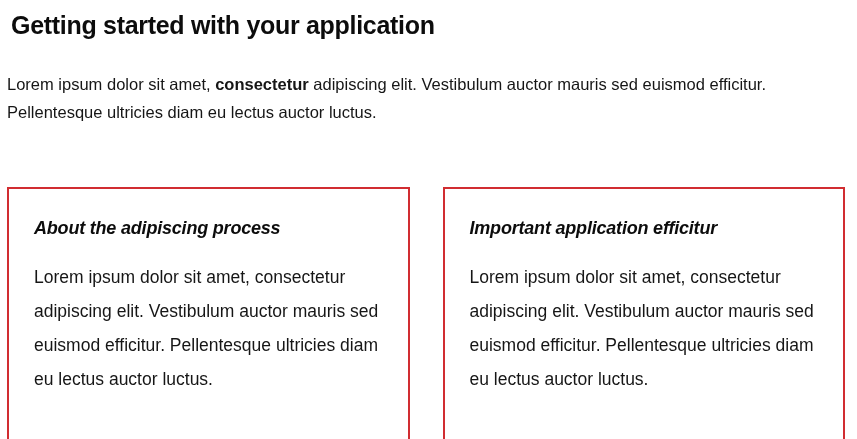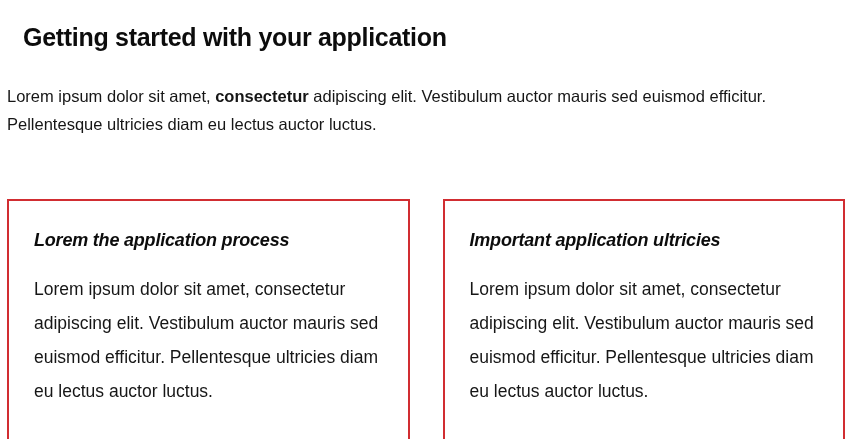--- a/index.html
+++ b/index.html
@@ -13,21 +13,21 @@
     height:439px;
     background:#ffffff;
     color:var(--text);
     font-family:"Liberation Sans","DejaVu Sans",sans-serif;
     overflow:hidden;
   }
   .page{
     padding:6px 8px 0 7px;
   }
   h1.page-title{
-    margin:16px;
+    margin:4px;
     font-size:25px;
     line-height:1.25;
     font-weight:800;
     letter-spacing:-0.3px;
     color:#0c0c0c;
   }
   p.intro{
     margin:29px 0 0 0;
     font-size:16.5px;
     line-height:28px;
@@ -69,23 +69,23 @@
 
 <div class="page">
 
   <h1 class="page-title">Getting started with your application</h1>
 
   <p class="intro"><span>Lorem ipsum dolor sit amet, </span><b>consectetur</b><span> adipiscing elit. Vestibulum auctor mauris sed euismod efficitur. Pellentesque ultricies diam eu lectus auctor luctus.</span></p>
 
   <div class="cards-row">
 
     <div class="card">
-      <h2 class="card-heading">Lorem the application process</h2>
+      <h2 class="card-heading">About the adipiscing process</h2>
       <p class="card-body">Lorem ipsum dolor sit amet, consectetur adipiscing elit. Vestibulum auctor mauris sed euismod efficitur. Pellentesque ultricies diam eu lectus auctor luctus.</p>
     </div>
 
     <div class="card">
-      <h2 class="card-heading">Important application ultricies</h2>
+      <h2 class="card-heading">Important application efficitur</h2>
       <p class="card-body">Lorem ipsum dolor sit amet, consectetur adipiscing elit. Vestibulum auctor mauris sed euismod efficitur. Pellentesque ultricies diam eu lectus auctor luctus.</p>
     </div>
 
   </div>
 </div>
 
 </body></html>

